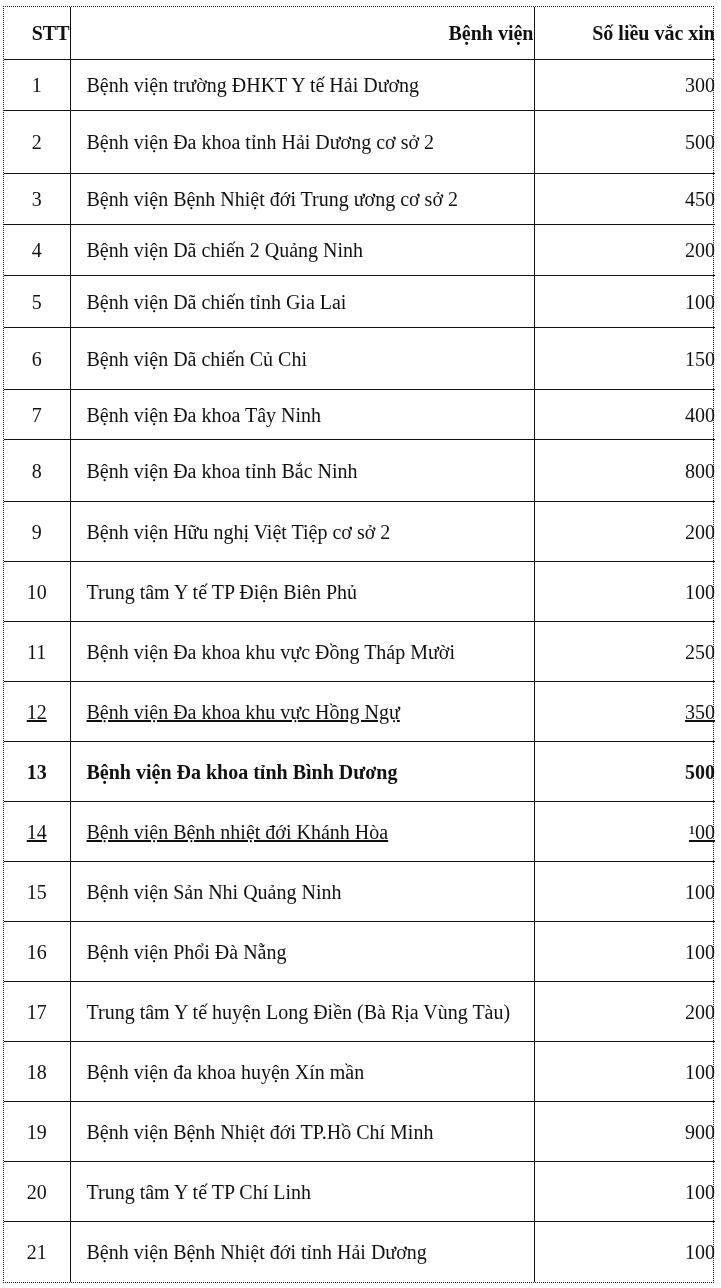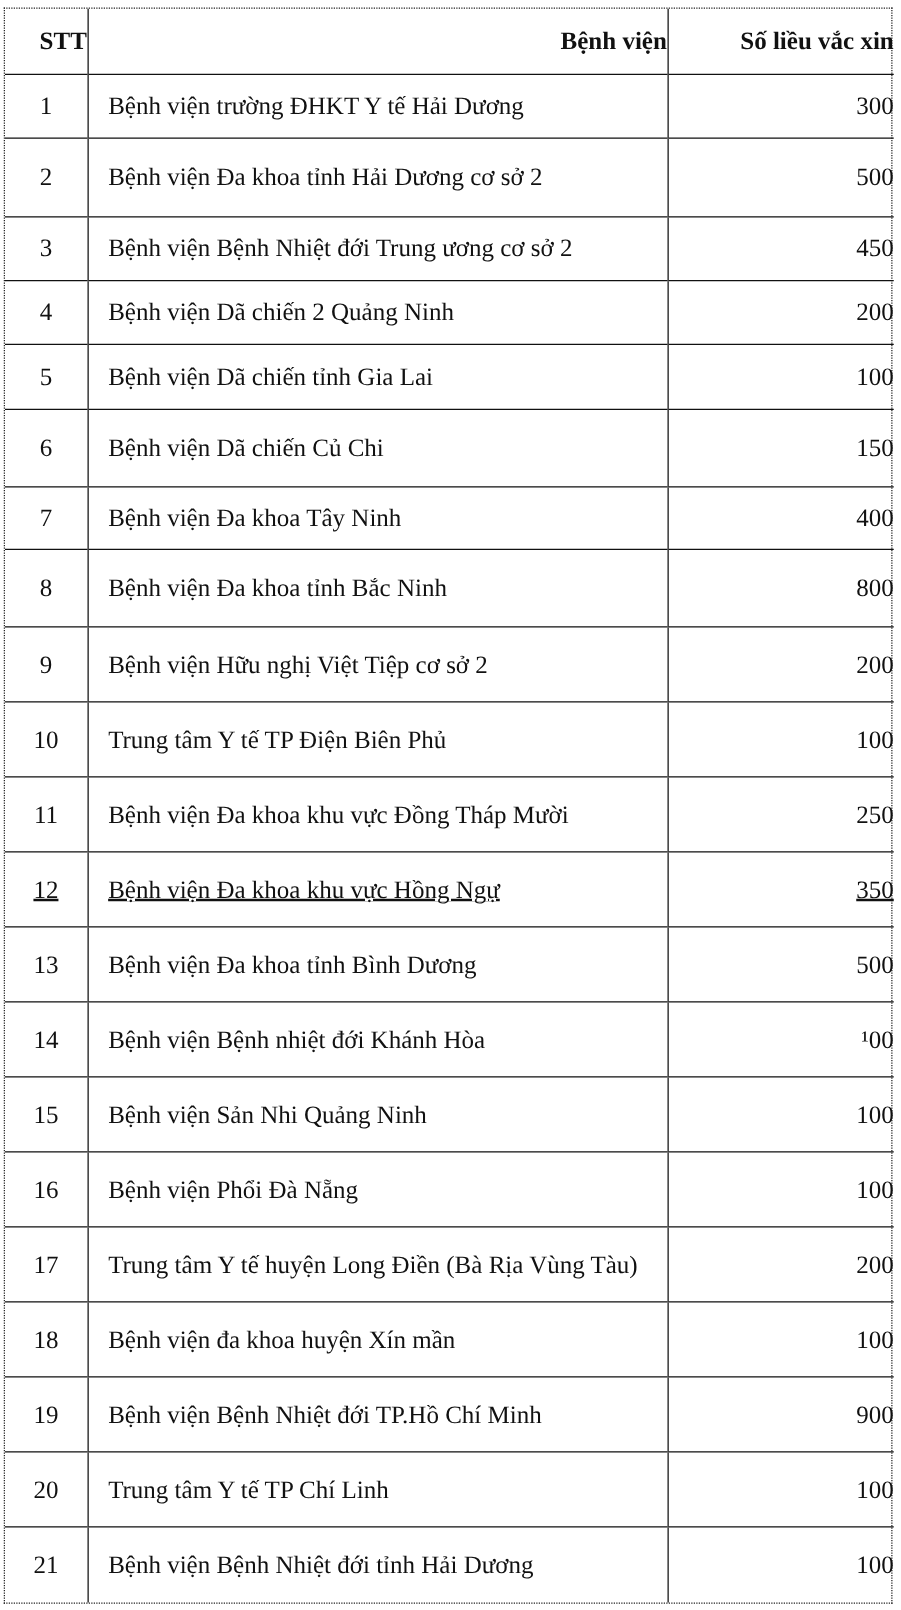--- a/index.html
+++ b/index.html
@@ -123,26 +123,26 @@
         <tr style="height: 60px;">
           <td class="stt">11</td>
           <td class="name">Bệnh viện Đa khoa khu vực Đồng Tháp Mười</td>
           <td class="dose">250</td>
         </tr>
         <tr style="height: 60px; text-decoration: underline;">
           <td class="stt">12</td>
           <td class="name">Bệnh viện Đa khoa khu vực Hồng Ngự</td>
           <td class="dose">350</td>
         </tr>
-        <tr style="height: 60px;">
+        <tr style="height: 60px; font-weight: bold;">
           <td class="stt">13</td>
           <td class="name">Bệnh viện Đa khoa tỉnh Bình Dương</td>
           <td class="dose">500</td>
         </tr>
-        <tr style="height: 60px;">
+        <tr style="height: 60px; text-decoration: underline;">
           <td class="stt">14</td>
           <td class="name">Bệnh viện Bệnh nhiệt đới Khánh Hòa</td>
           <td class="dose">¹00</td>
         </tr>
         <tr style="height: 60px;">
           <td class="stt">15</td>
           <td class="name">Bệnh viện Sản Nhi Quảng Ninh</td>
           <td class="dose">100</td>
         </tr>
         <tr style="height: 60px;">

